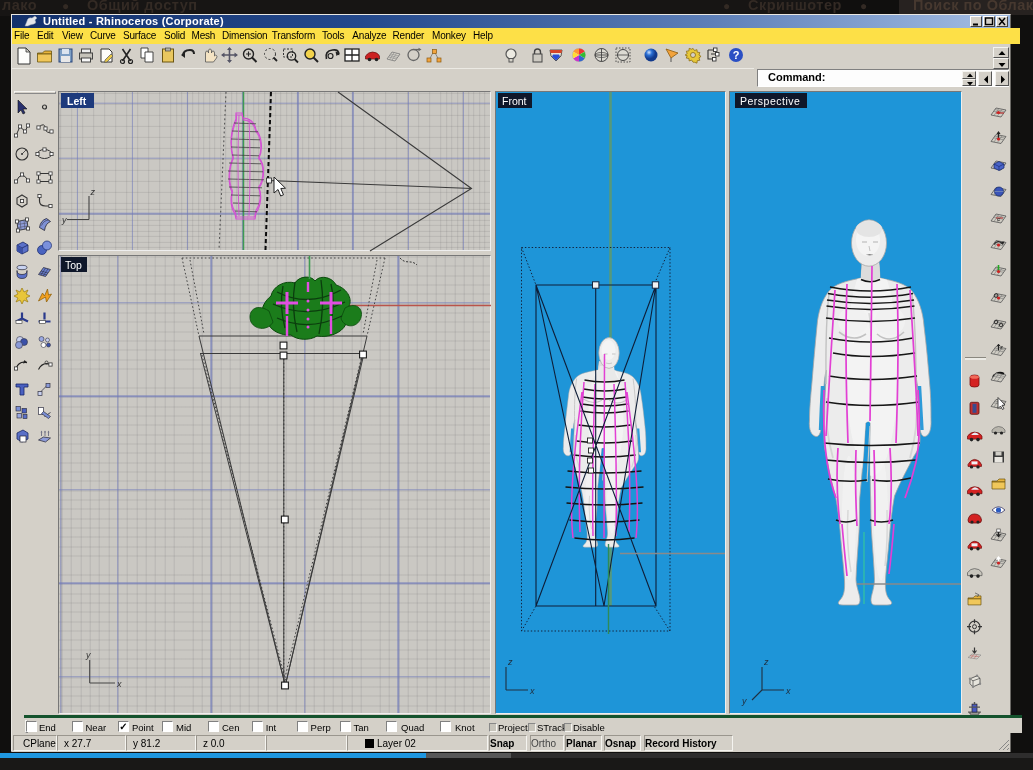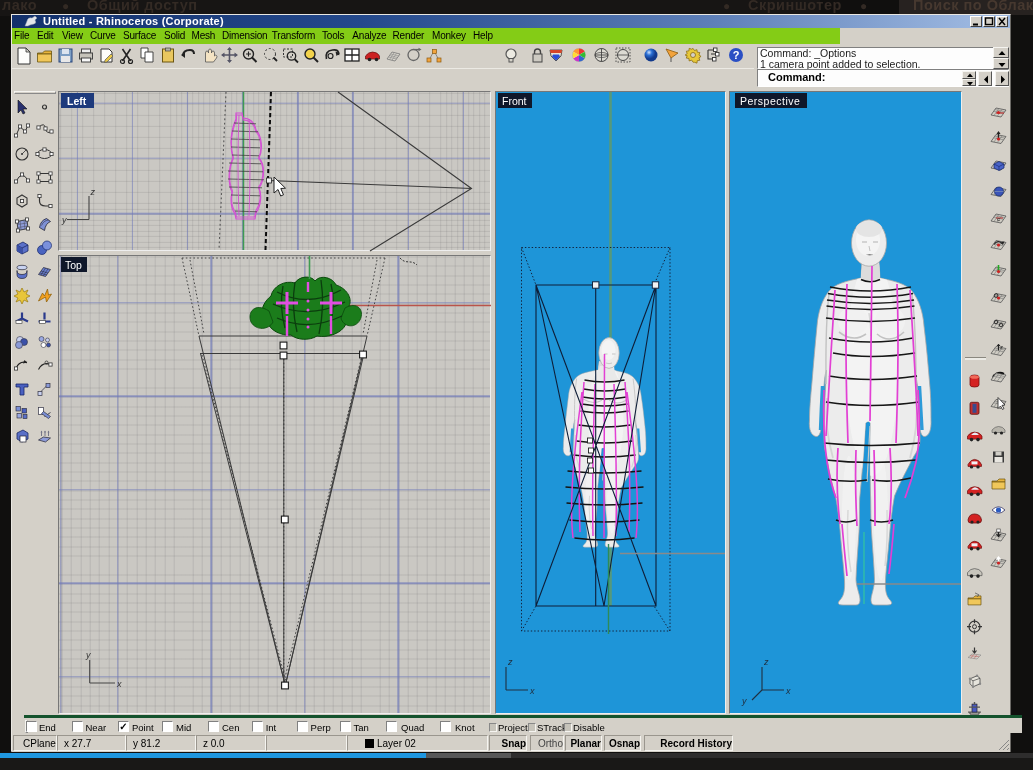--- a/index.html
+++ b/index.html
@@ -6,21 +6,21 @@
 *{box-sizing:border-box}
 .abs{position:absolute}
 #stage{position:relative;width:1033px;height:770px}
 #ghost{left:0;top:0;width:820px;height:16px;background:#171514;color:#332a24;font-size:14.5px;font-weight:bold;letter-spacing:.5px}
 #ghost span{position:absolute;top:-3px;white-space:nowrap}
 #ghostbox{position:absolute;left:899px;top:0;width:134px;height:15px;background:#272220}
 #win{left:11px;top:14px;width:1000px;height:738px;background:#d4d0c8;border:1px solid #e9e7e2;border-right-color:#6c6a66;border-bottom-color:#6c6a66}
 #titlebar{left:12px;top:15px;width:998px;height:13px;background:linear-gradient(90deg,#12306b 0%,#24498c 35%,#5d7fb8 70%,#9db8e0 97%);color:#fff;font-size:11px;font-weight:bold}
 #titletext{position:absolute;left:31px;top:0px;letter-spacing:.2px}
 .wbtn{position:absolute;top:0.5px;width:12.4px;height:11.5px;background:#d4d0c8;border:1px solid #fff;border-right-color:#404040;border-bottom-color:#404040;font-size:9px;line-height:9px;text-align:center;color:#000;font-weight:bold}
-#menubar{left:12px;top:28px;width:828px;height:16px;background:#84cc16;font-size:10px;color:#000}
+#menubar{left:12px;top:28px;width:1008px;height:16px;background:#fde047;font-size:10px;color:#000}
 #menubar span{position:absolute;top:2px;letter-spacing:-.2px}
 #toolbar{left:12px;top:44px;width:742px;height:25px;background:#d4d0c8;border-bottom:1px solid #eceae4}
 #cmdpanel{left:754px;top:45px;width:256px;height:43px;background:#d4d0c8}
 #cmdhist{position:absolute;left:3px;top:2px;width:236px;height:22px;background:#fdfdfd;border:1px solid #808080;border-right:0;border-bottom-color:#fff;font-size:10.5px;color:#1a1a1a;line-height:11px;padding:0 0 0 2px}
 #cmdline{position:absolute;left:3px;top:24px;width:252px;height:18px;background:#fdfdfd;border:1px solid #808080;border-right-color:#fff;border-bottom-color:#fff;font-size:11px;font-weight:bold;padding:1px 0 0 10px}
 .sbtn{position:absolute;background:#d4d0c8;border:1px solid #f5f4f0;border-right-color:#555;border-bottom-color:#555;font-size:7px;text-align:center;color:#000;line-height:9px}
 #lpal{left:12px;top:91px;width:46px;height:625px;background:#d4d0c8}
 #lgrip{position:absolute;left:2px;top:0;width:42px;height:3px;border:1px solid #f5f4f0;border-right-color:#888;border-bottom-color:#888}
 #rpal{left:962px;top:91px;width:48px;height:625px;background:#d4d0c8}
 .vp{position:absolute;border:1px solid #777;border-right-color:#eee;border-bottom-color:#eee}
@@ -39,21 +39,21 @@
  repeating-linear-gradient(to bottom,rgba(70,70,75,.14) 0 .9px,transparent .9px 9.35px);
  background-position:58.3px 0,0 46.3px,2.7px 0,0 .5px}
 #vpFront{left:495px;top:91px;width:231px;height:623px}
 #vpPersp{left:729px;top:91px;width:233px;height:623px}
 .bluebg{background:#1e95d8}
 #osnap{left:24px;top:715px;width:998px;height:18px;background:#d4d0c8;border-top:3px solid #14532d;font-size:9.5px}
 #osnap .cb{position:absolute;top:3px;width:11px;height:11px;background:#fff;border:1px solid #808080;border-right-color:#fff;border-bottom-color:#fff;font-size:10px;line-height:10px;text-align:center;font-weight:bold}
 #osnap .lb{position:absolute;top:3.5px;color:#000}
 #status{left:12px;top:733px;width:998px;height:19px;background:#d4d0c8;font-size:10px;color:#000}
 .sfield{position:absolute;top:1.5px;height:16px;border:1px solid #9a968e;border-right-color:#f5f4f0;border-bottom-color:#f5f4f0;padding:2.5px 0 0 6px}
-.sbtn2{position:absolute;top:1.5px;height:16px;border:1px solid #9a968e;border-right-color:#f5f4f0;border-bottom-color:#f5f4f0;padding:2.5px 0 0 0;font-weight:bold;text-align:right}
+.sbtn2{position:absolute;top:1.5px;height:16px;border:1px solid #9a968e;border-right-color:#f5f4f0;border-bottom-color:#f5f4f0;padding:2.5px 0 0 0;font-weight:bold;text-align:left}
 #scrub{left:0;top:753px;width:1033px;height:5px;background:#2e2d2d}
 #scrubfill{position:absolute;left:0;top:0;width:426px;height:5px;background:#1f97e0}
 #scrubbuf{position:absolute;left:426px;top:0;width:85px;height:5px;background:#575757}
 #below{left:0;top:758px;width:1033px;height:12px;background:#191817}
 svg{position:absolute;overflow:visible}
 </style></head>
 <body>
 <div id="stage">
 <div class="abs" id="ghost">
   <span style="left:2px">лако</span>
@@ -255,21 +255,20 @@
           <rect x="10.5" y="5.5" width="3.5" height="3.5" fill="#fff" stroke="#333" stroke-width=".9"></rect>
           <rect x="7.5" y="10.5" width="3.5" height="3.5" fill="#fff" stroke="#333" stroke-width=".9"></rect>
         </g>
         <g transform="translate(716,3)">
           <circle cx="8" cy="8" r="7" fill="#2a4fc4"></circle>
           <text x="8" y="12" font-size="11" font-weight="bold" fill="#fff" text-anchor="middle" font-family="Liberation Sans">?</text>
         </g>
       </svg>
     </div>
 <div class="abs" id="cmdpanel">
-  <div id="cmdhist">Command: _Options<br>1 camera point added to selection.</div>
   <div class="sbtn" style="left:239px;top:2px;width:16px;height:11px">
         <svg width="16" height="11" style="left:0;top:0">
           <path d="M8 3 l-3.5 4 h7 z" fill="#000"></path>
         </svg>
       </div>
   <div class="sbtn" style="left:239px;top:13px;width:16px;height:11px">
         <svg width="16" height="11" style="left:0;top:0">
           <path d="M8 8 l-3.5 -4 h7 z" fill="#000"></path>
         </svg>
       </div>

